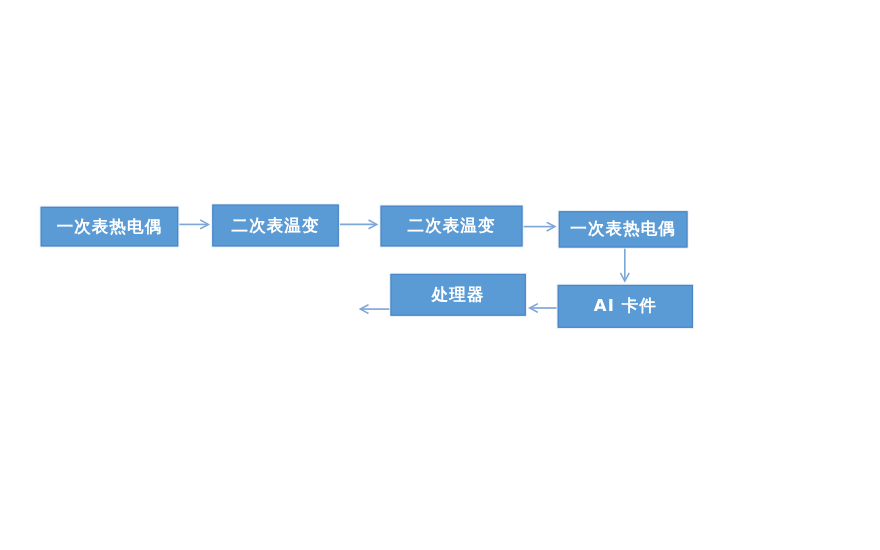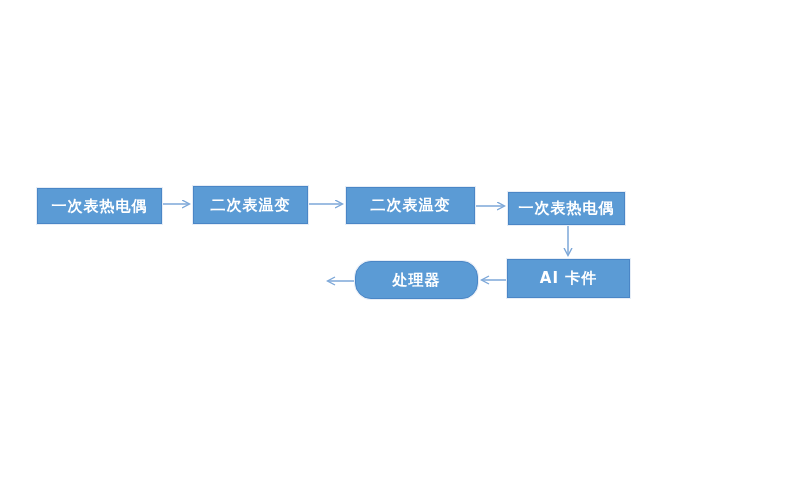--- a/index.html
+++ b/index.html
@@ -31,21 +31,21 @@
     letter-spacing: 1px;
     white-space: nowrap;
     box-shadow: 0 0 0 1px rgba(200,215,235,0.45);
   }
   
   .node-0 { left: 37px;  top: 188px; width: 125px; height: 36px; }
   .node-1 { left: 193px; top: 186px; width: 115px; height: 38px; }
   .node-2 { left: 346px; top: 187px; width: 129px; height: 37px; }
   .node-3 { left: 508px; top: 192px; width: 117px; height: 33px; }
   .node-4 { left: 507px; top: 259px; width: 123px; height: 39px; }
-  .node-5 { left: 355px; top: 261px; width: 123px; height: 38px; border-radius: 16px; }
+  .node-5 { left: 355px; top: 249px; width: 123px; height: 38px; }
   .node-6 { left: 205px; top: 262px; width: 118px; height: 38px; }
   .arrows {
     position: absolute;
     left: 0; top: 0;
     width: 800px; height: 500px;
     pointer-events: none;
   }
 </style>
 </head>
 <body>

